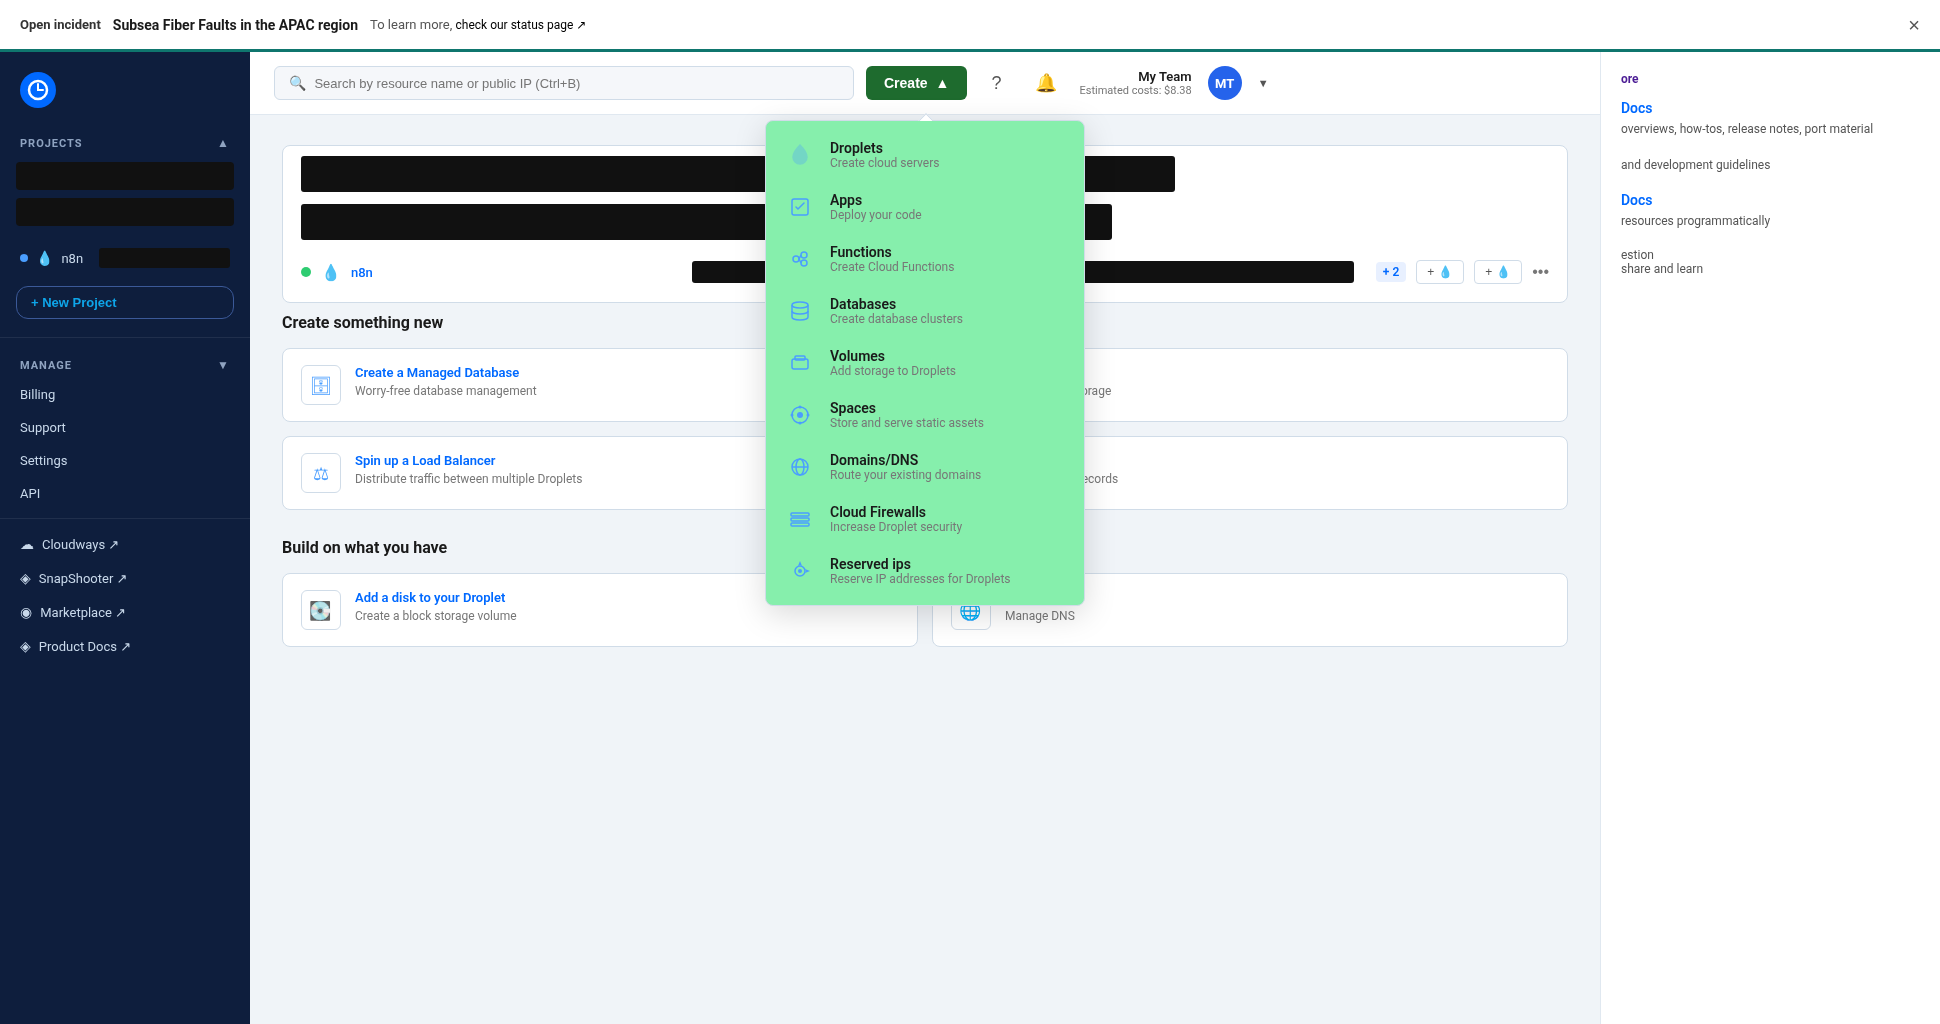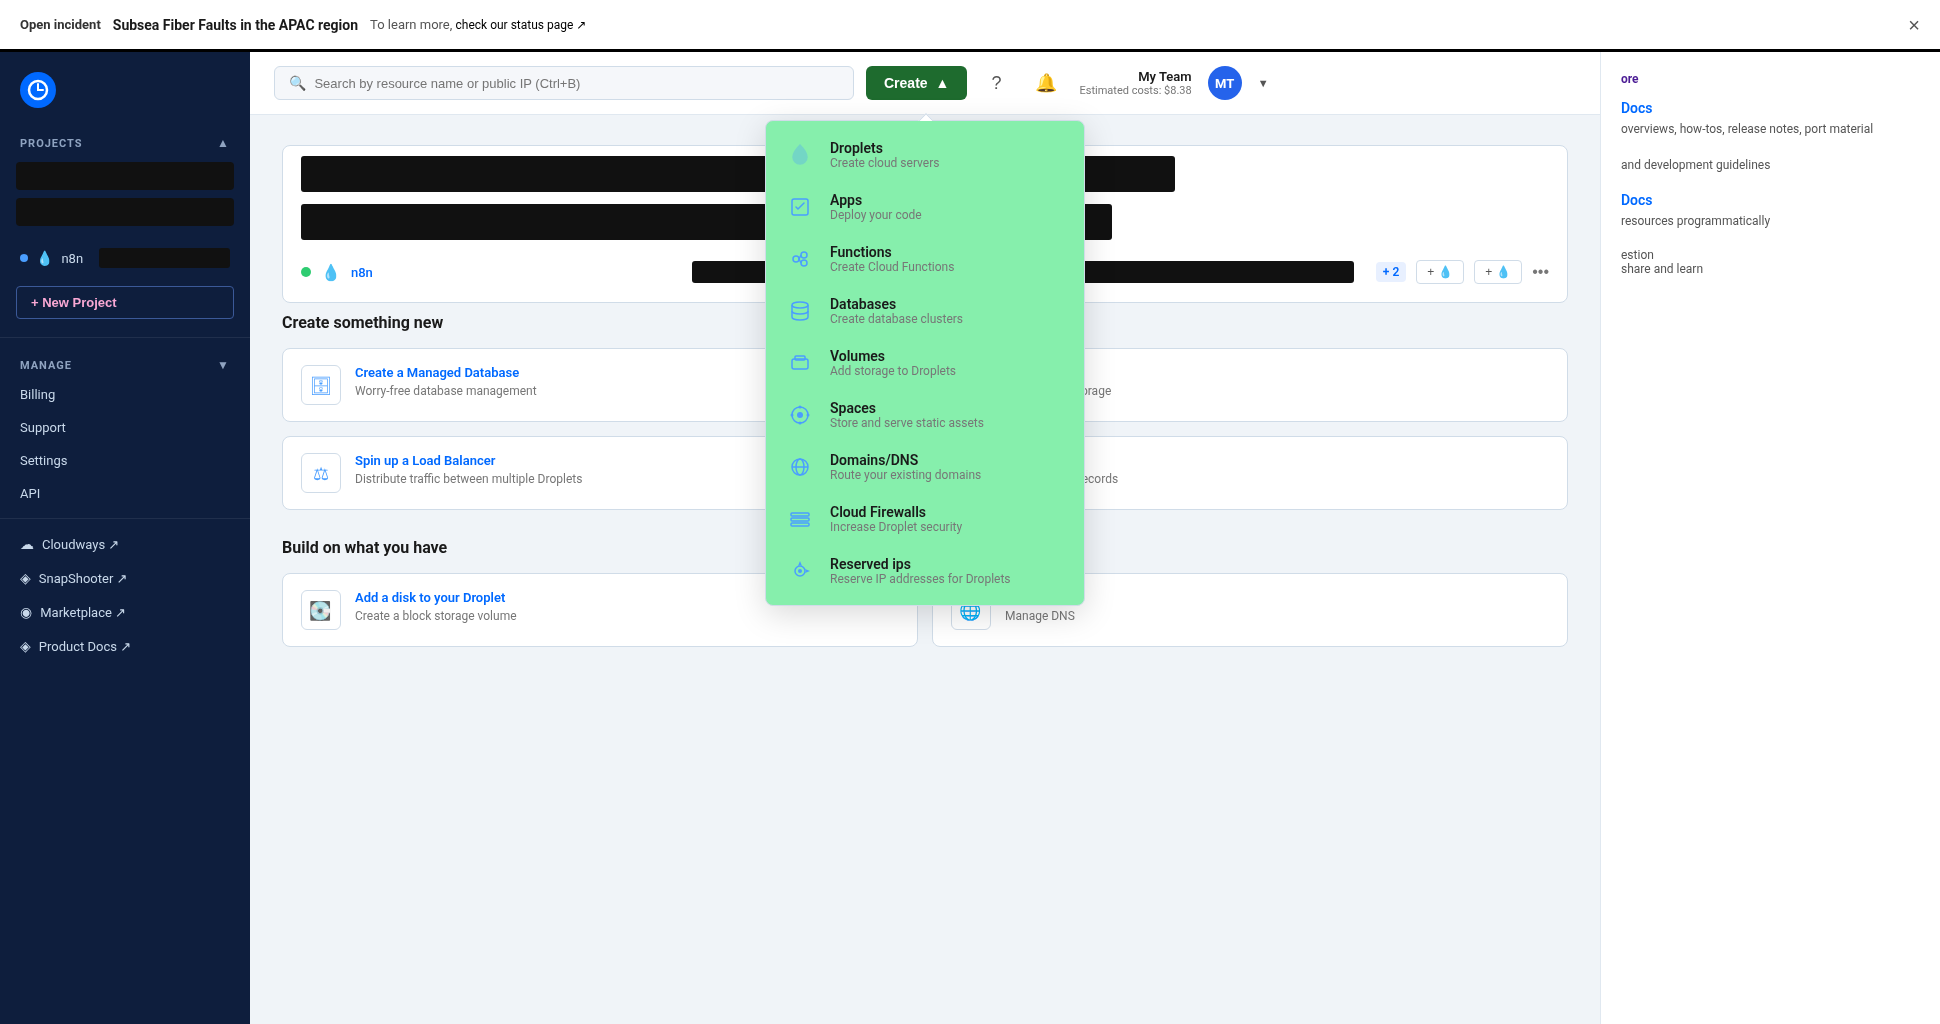--- a/index.html
+++ b/index.html
@@ -1,21 +1,21 @@
 <!DOCTYPE html>
 <html><head>
   <meta charset="utf-8">
   <style>
     * { box-sizing: border-box; margin: 0; padding: 0; }
     body { font-family: -apple-system, BlinkMacSystemFont, 'Segoe UI', Roboto, sans-serif; background: #f0f4f8; overflow: hidden; }
 
     
     .incident-banner {
       background: #fff;
-      border-bottom: 3px solid #000000;
+      border-bottom: 3px solid #0f766e;
       padding: 10px 20px;
       display: flex;
       align-items: center;
       gap: 12px;
       position: relative;
       z-index: 100;
       min-height: 52px;
     }
     .incident-label {
       font-weight: 700;
@@ -95,23 +95,23 @@
       align-items: center;
       gap: 8px;
       cursor: pointer;
     }
     .project-dot { width: 8px; height: 8px; border-radius: 50%; background: #4a9eff; }
 
     .new-project-btn {
       margin: 10px 16px;
       padding: 8px 14px;
       border: 1.5px solid #3b5998;
-      border-radius: 4px;
+      border-radius: 12px;
       background: transparent;
-      color: #f9a8d4;
+      color: #0ea5e9;
       font-size: 13px;
       font-weight: 600;
       cursor: pointer;
       display: flex;
       align-items: center;
       gap: 6px;
       text-align: left;
     }
 
     .sidebar-divider {

